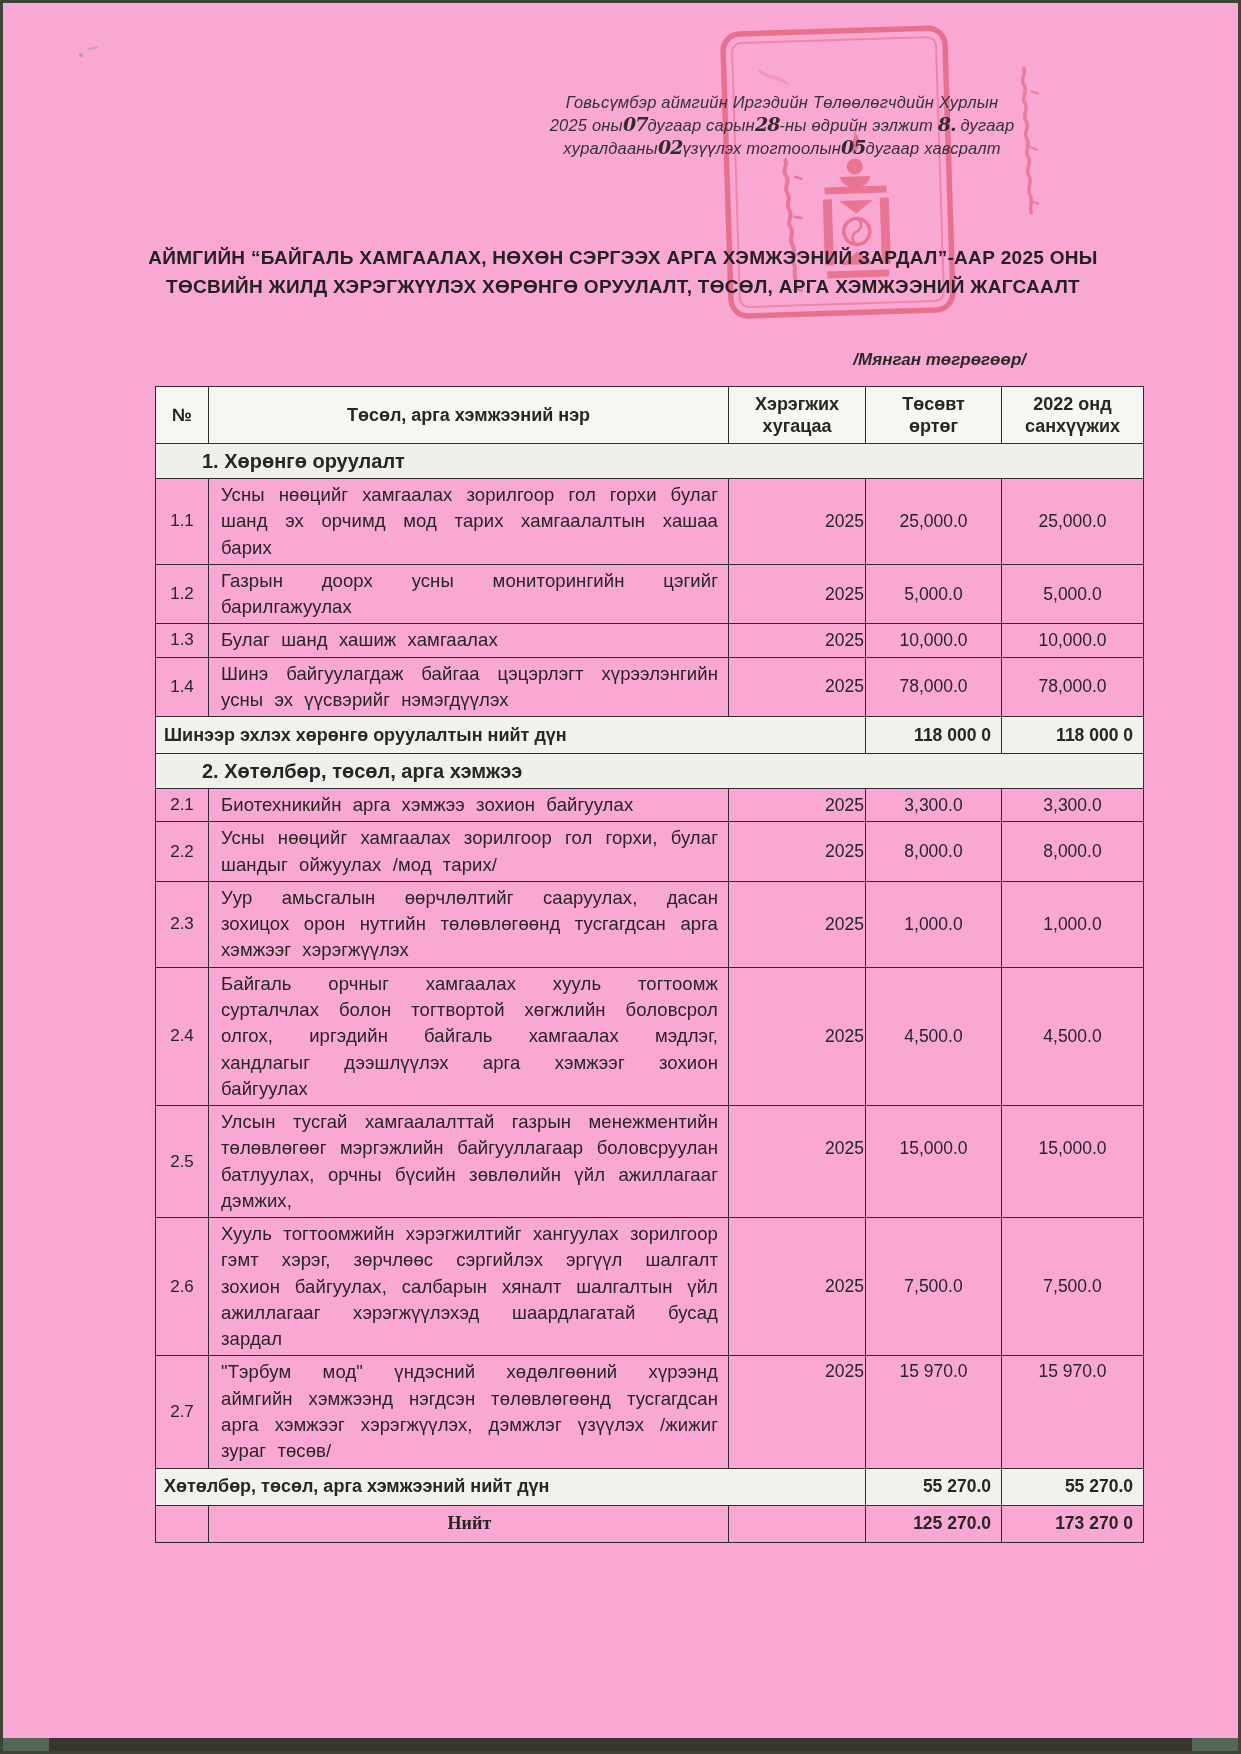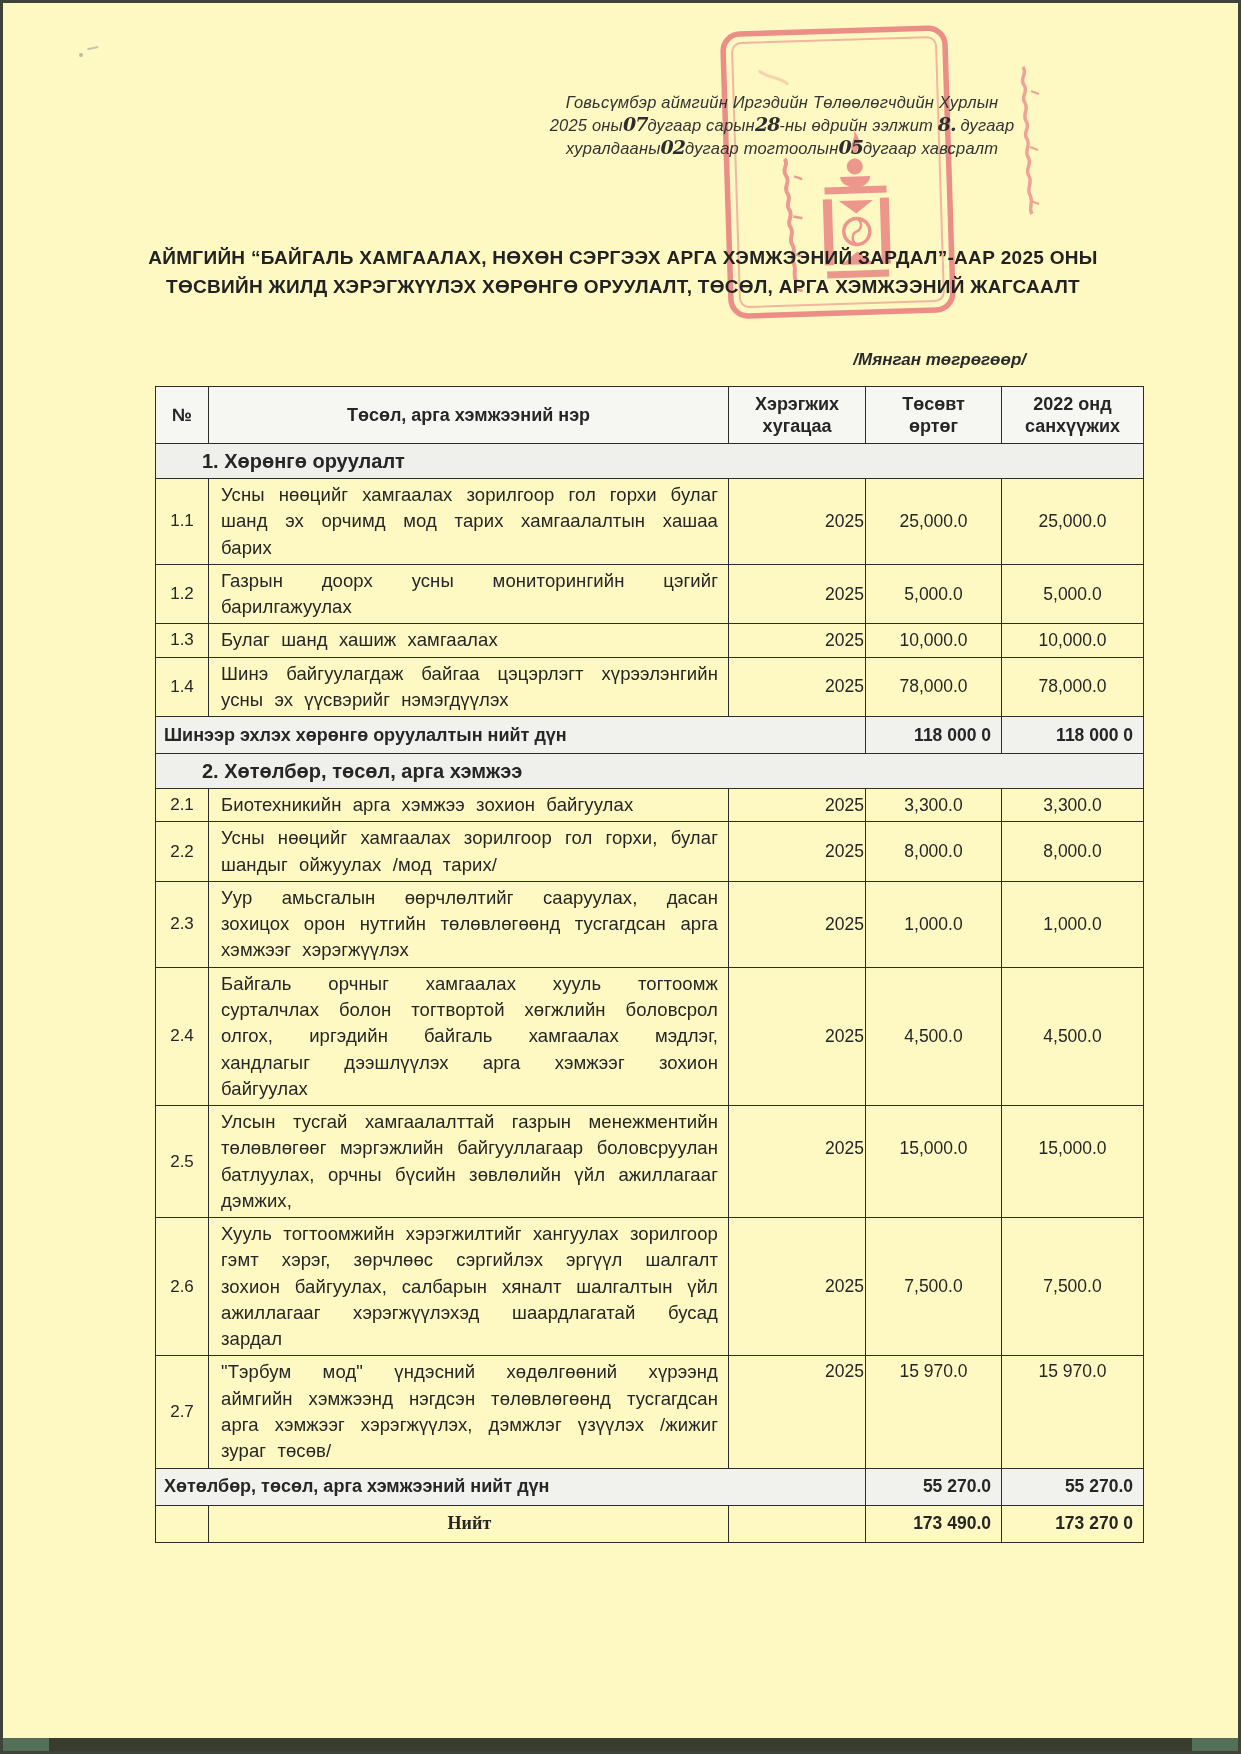--- a/index.html
+++ b/index.html
@@ -1,18 +1,18 @@
 <!DOCTYPE html>
 <html><head>
 <meta charset="utf-8">
 <style>
   html,body { margin:0; padding:0; background:#cfcfcb; }
   .page {
     position:relative; width:1241px; height:1754px; margin:0 auto;
-    background:#fef9c3; overflow:hidden; box-sizing:border-box;
+    background:#f9a8d4; overflow:hidden; box-sizing:border-box;
     border:3px solid #3e4437;
     font-family:"Liberation Sans", sans-serif; color:#262626;
   }
   .page::after {
     content:""; position:absolute; left:0; right:0; bottom:0; height:13px;
     background:linear-gradient(90deg,#41604b 0 46px,#23281e 46px calc(100% - 46px),#41604b calc(100% - 46px));
     opacity:.9;
   }
   
   .smudge { position:absolute; left:76px; top:44px; width:20px; height:10px; opacity:.55; }
@@ -106,21 +106,21 @@
     </g>
   </svg>
   <svg class="stamp-extra" viewBox="0 0 40 190" aria-hidden="true">
     <path d="M18,6 c5,7 -4,11 1,18 c5,7 -4,11 1,18 c4,7 -3,11 1,18 c5,7 -4,11 1,18 c4,7 -3,11 1,18 c5,7 -4,12 1,19 c4,7 -3,12 1,19 c4,7 -2,13 2,19" stroke="#df5065" stroke-width="3.5" fill="none"></path>
     <path d="M26,30 l8,3 M25,86 l8,3 M26,140 l8,3" stroke="#df5065" stroke-width="2" fill="none"></path>
   </svg>
 
   <div class="header-block">
     <div><span>Говьсүмбэр аймгийн Иргэдийн Төлөөлөгчдийн Хурлын</span></div>
     <div><span>2025 оны</span><span class="hand">07</span><span>дугаар сарын</span><span class="hand">28</span><span>-ны  өдрийн ээлжит</span> <span class="hand">8.</span> <span>дугаар</span></div>
-    <div><span>хуралдааны</span><span class="hand">02</span><span>дугаар тогтоолын</span><span class="hand">05</span><span>дугаар  хавсралт</span></div>
+    <div><span>хуралдааны</span><span class="hand">02</span><span>үзүүлэх тогтоолын</span><span class="hand">05</span><span>дугаар  хавсралт</span></div>
   </div>
 
   <h1 class="doc-title">АЙМГИЙН “БАЙГАЛЬ ХАМГААЛАХ, НӨХӨН СЭРГЭЭХ АРГА ХЭМЖЭЭНИЙ ЗАРДАЛ”-ААР 2025 ОНЫ ТӨСВИЙН ЖИЛД ХЭРЭГЖҮҮЛЭХ ХӨРӨНГӨ ОРУУЛАЛТ, ТӨСӨЛ, АРГА ХЭМЖЭЭНИЙ ЖАГСААЛТ</h1>
 
   <div class="unit-note">/Мянган төгрөгөөр/</div>
 
   <table class="budget">
     <colgroup>
       <col style="width:53px">
         <col style="width:520px">
@@ -231,19 +231,19 @@
         </tr>
         <tr class="row-total">
           <td class="cell-total-label" colspan="3">Хөтөлбөр, төсөл, арга хэмжээний нийт дүн</td>
           <td class="cell-budget b">55 270.0</td>
           <td class="cell-fund b">55 270.0</td>
         </tr>
         <tr class="row-grand">
           <td class="cell-no"></td>
           <td class="cell-name b">Нийт</td>
           <td class="cell-period"></td>
-          <td class="cell-budget b">173 490.0</td>
+          <td class="cell-budget b">125 270.0</td>
           <td class="cell-fund b">173 270 0</td>
         </tr>
       </tbody>
   </table>
 
 </div>
 
 </body></html>

